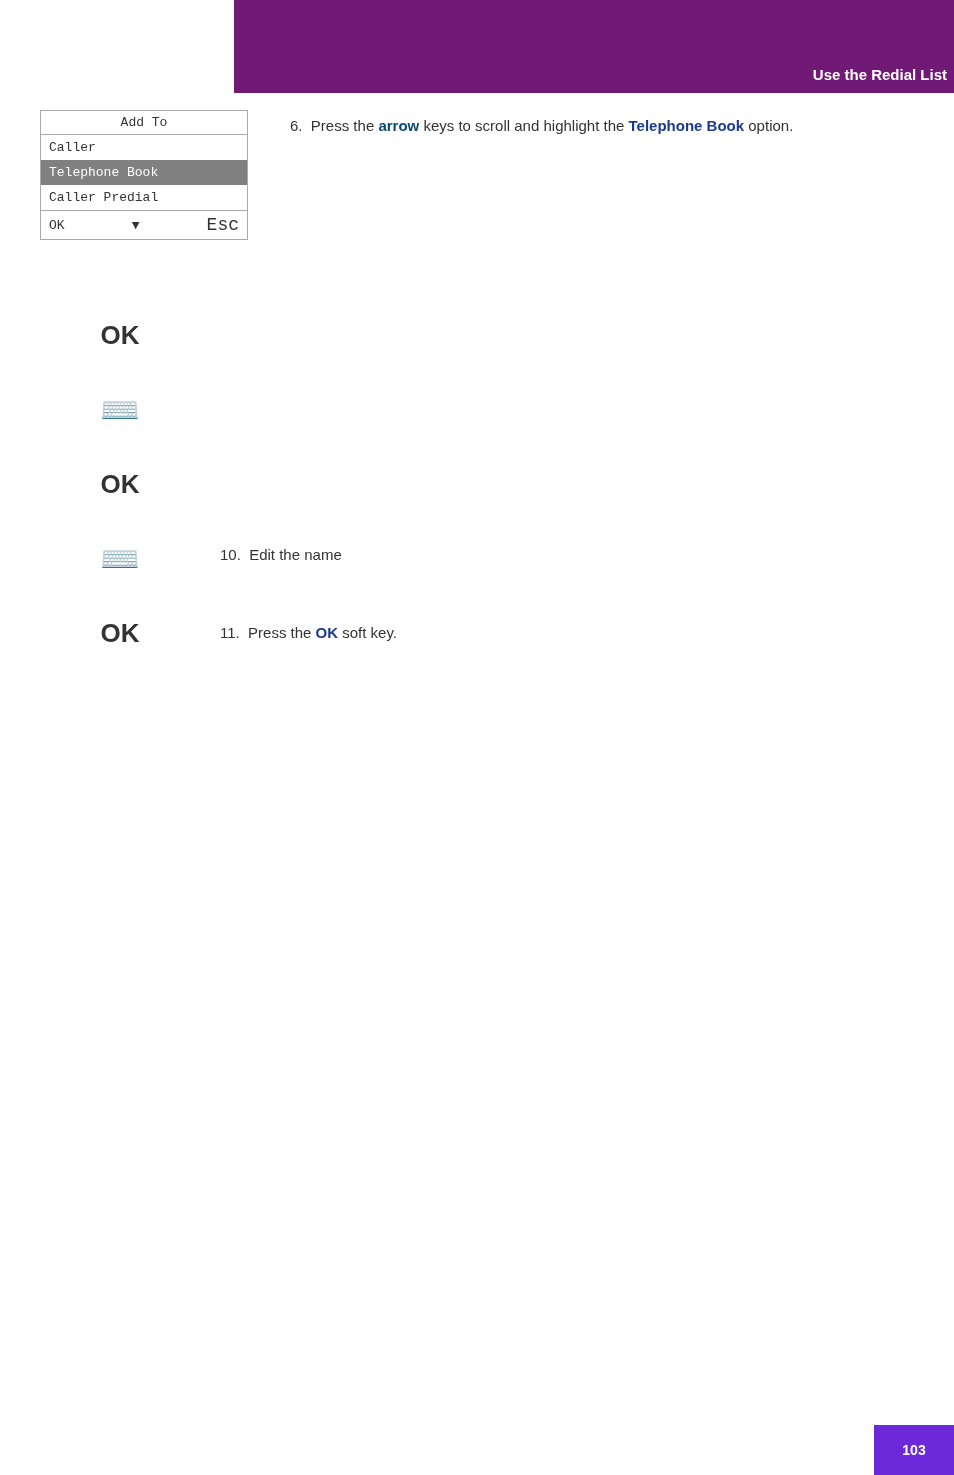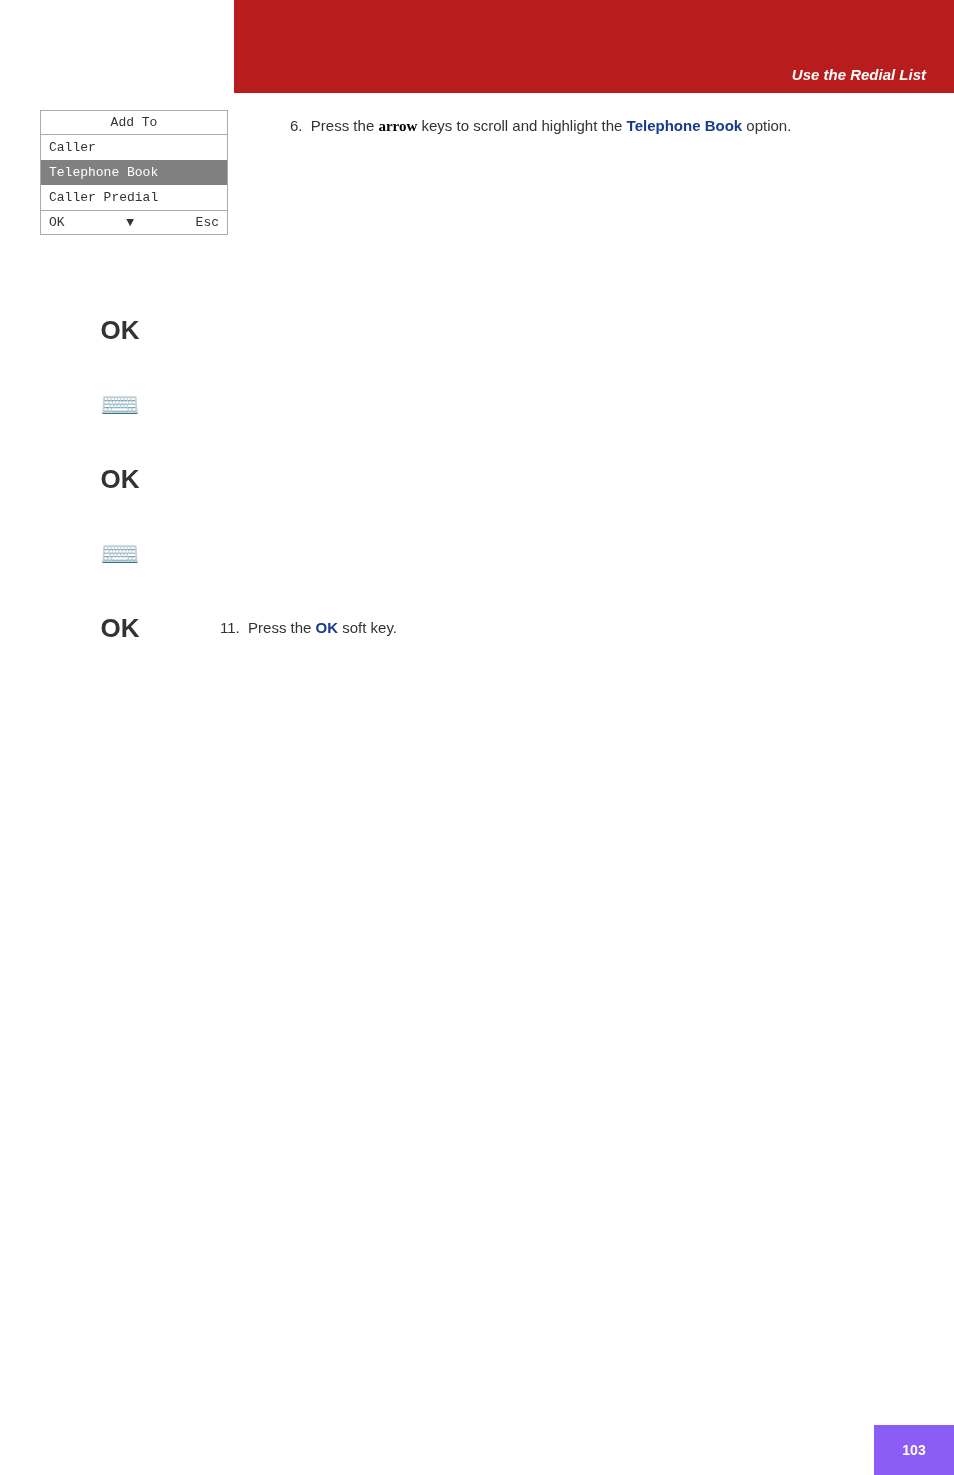--- a/index.html
+++ b/index.html
@@ -13,27 +13,26 @@
       overflow-x: hidden;
     }
 
     
     .header-bar {
       position: absolute;
       top: 0;
       right: 0;
       width: 720px;
       height: 93px;
-      background: #b91c1c;
+      background: #701a75;
       display: flex;
       align-items: flex-end;
       justify-content: flex-end;
       padding-bottom: 10px;
-      padding-right: 28px;
-      font-style: italic;
+      padding-right: 7px;
     }
 
     .header-title {
       color: #ffffff;
       font-size: 15px;
       font-weight: bold;
     }
 
     
     .left-bar {
@@ -45,21 +44,21 @@
       background: #ffffff;
     }
 
     
     .page-number-bar {
       position: absolute;
       bottom: 0;
       right: 0;
       width: 80px;
       height: 50px;
-      background: #8b5cf6;
+      background: #6d28d9;
       display: flex;
       align-items: center;
       justify-content: center;
     }
 
     .page-number {
       color: #ffffff;
       font-size: 14px;
       font-weight: bold;
     }
@@ -68,21 +67,21 @@
     .main-content {
       position: absolute;
       top: 110px;
       left: 40px;
       right: 40px;
     }
 
     
     .menu-box {
       border: 1px solid #aaaaaa;
-      width: 188px;
+      width: 208px;
       font-family: 'Courier New', monospace;
       font-size: 13px;
       background: #ffffff;
       margin-bottom: 30px;
     }
 
     .menu-header {
       text-align: center;
       padding: 4px 8px;
       border-bottom: 1px solid #aaaaaa;
@@ -102,21 +101,21 @@
     .menu-footer {
       display: flex;
       justify-content: space-between;
       align-items: center;
       padding: 4px 8px;
       border-top: 1px solid #aaaaaa;
     }
 
     .menu-footer-ok { color: #333; font-family: 'Courier New', monospace; font-size: 13px; }
     .menu-footer-arrow { color: #333; font-family: 'Courier New', monospace; font-size: 13px; }
-    .menu-footer-esc { color: #333; font-family: 'Courier New', monospace; font-size: 13px; }
+    .menu-footer-esc { color: #333; font-family: 'Courier New', monospace; font-size: 18px; }
 
     
     .step-row {
       display: flex;
       align-items: flex-start;
       margin-bottom: 40px;
     }
 
     .step-icon {
       min-width: 180px;
@@ -136,23 +135,22 @@
       color: #333;
       line-height: 1.5;
     }
 
     .step-text .highlight-blue {
       color: #1a3a8c;
       font-weight: bold;
     }
 
     .step-text .highlight-orange {
-      color: #000000;
-      font-weight: bold;
-      font-family: Liberation Serif, serif;
+      color: #0c4a6e;
+      font-weight: bold;
     }
 
     
     .ok-label {
       font-size: 26px;
       font-weight: bold;
       color: #333;
       font-family: Arial, sans-serif;
     }
 
@@ -237,20 +235,25 @@
     <div class="step-row">
       <div class="step-icon">
         <span class="ok-label">OK</span>
       </div>
     </div>
 
     <div class="step-row">
       <div class="step-icon">
         <span class="keyboard-icon">⌨️</span>
       </div>
+      <div class="step-content">
+        <p class="step-text">
+          <span>10. &nbsp;</span>Edit the name
+        </p>
+      </div>
     </div>
 
     <div class="step-row">
       <div class="step-icon">
         <span class="ok-label">OK</span>
       </div>
       <div class="step-content">
         <p class="step-text">
           <span>11. &nbsp;</span>Press the <span class="highlight-blue">OK</span> soft key.
         </p>

